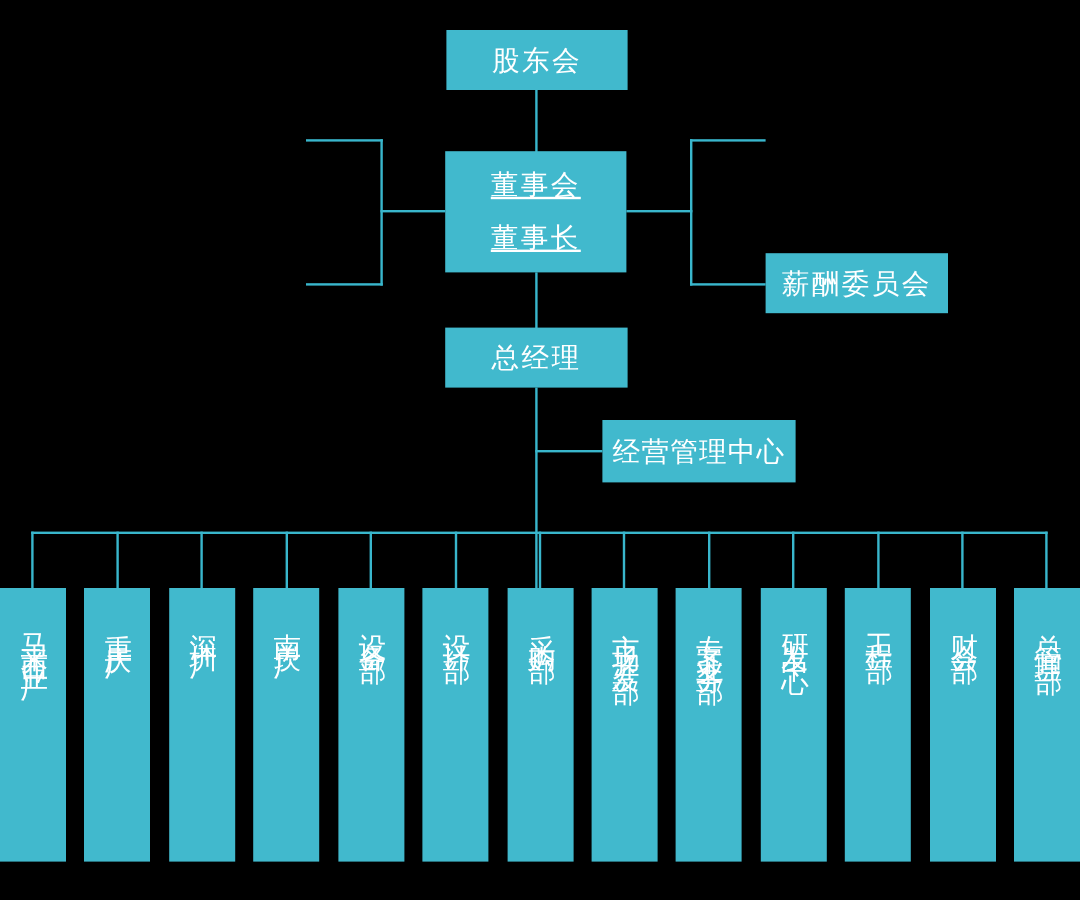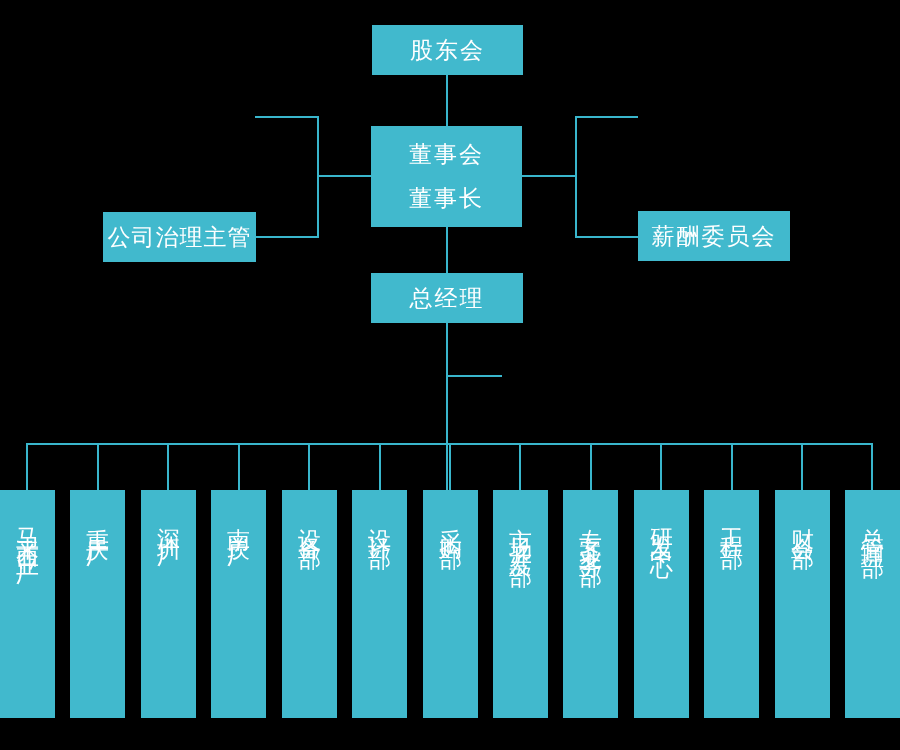--- a/index.html
+++ b/index.html
@@ -30,20 +30,21 @@
     display: flex;
     align-items: center;
     justify-content: center;
     font-size: 23px;
     letter-spacing: 2px;
     white-space: nowrap;
   }
   .box-board {
     flex-direction: column;
     justify-content: space-evenly;
+    text-decoration: underline;
   }
   .hline, .vline {
     position: absolute;
     background: var(--line);
   }
   .hline { height: 2px; }
   .vline { width: 2px; }
   .dept {
     position: absolute;
     top: 490px;
@@ -101,27 +102,27 @@
   <div class="vline" style="left:871px; top:443px; height:47px;"></div>
 
   <div class="box" style="left:372px; top:25px; width:151px; height:50px;">股东会</div>
 
   <div class="box box-board" style="left:371px; top:126px; width:151px; height:101px;">
     <span>董事会</span>
     <span>董事长</span>
   </div>
 
 
-  <div class="box" style="left:103px; top:212px; width:153px; height:50px; letter-spacing:1px;">公司治理主管</div>
 
 
   <div class="box" style="left:371px; top:273px; width:152px; height:50px;">总经理</div>
 
   <div class="box" style="left:638px; top:211px; width:152px; height:50px;">薪酬委员会</div>
 
+  <div class="box" style="left:502px; top:350px; width:161px; height:52px; letter-spacing:1px;">经营管理中心</div>
 
   <div class="dept" style="left:0px;">马来西亚厂</div>
   <div class="dept" style="left:70px;">重庆厂</div>
   <div class="dept" style="left:141px;">深圳厂</div>
   <div class="dept" style="left:211px;">南崁厂</div>
   <div class="dept" style="left:282px;">设备部</div>
   <div class="dept" style="left:352px;">设计部</div>
   <div class="dept" style="left:423px;">采购部</div>
   <div class="dept" style="left:493px;">市场开发部</div>
   <div class="dept" style="left:563px;">专案业务部</div>

